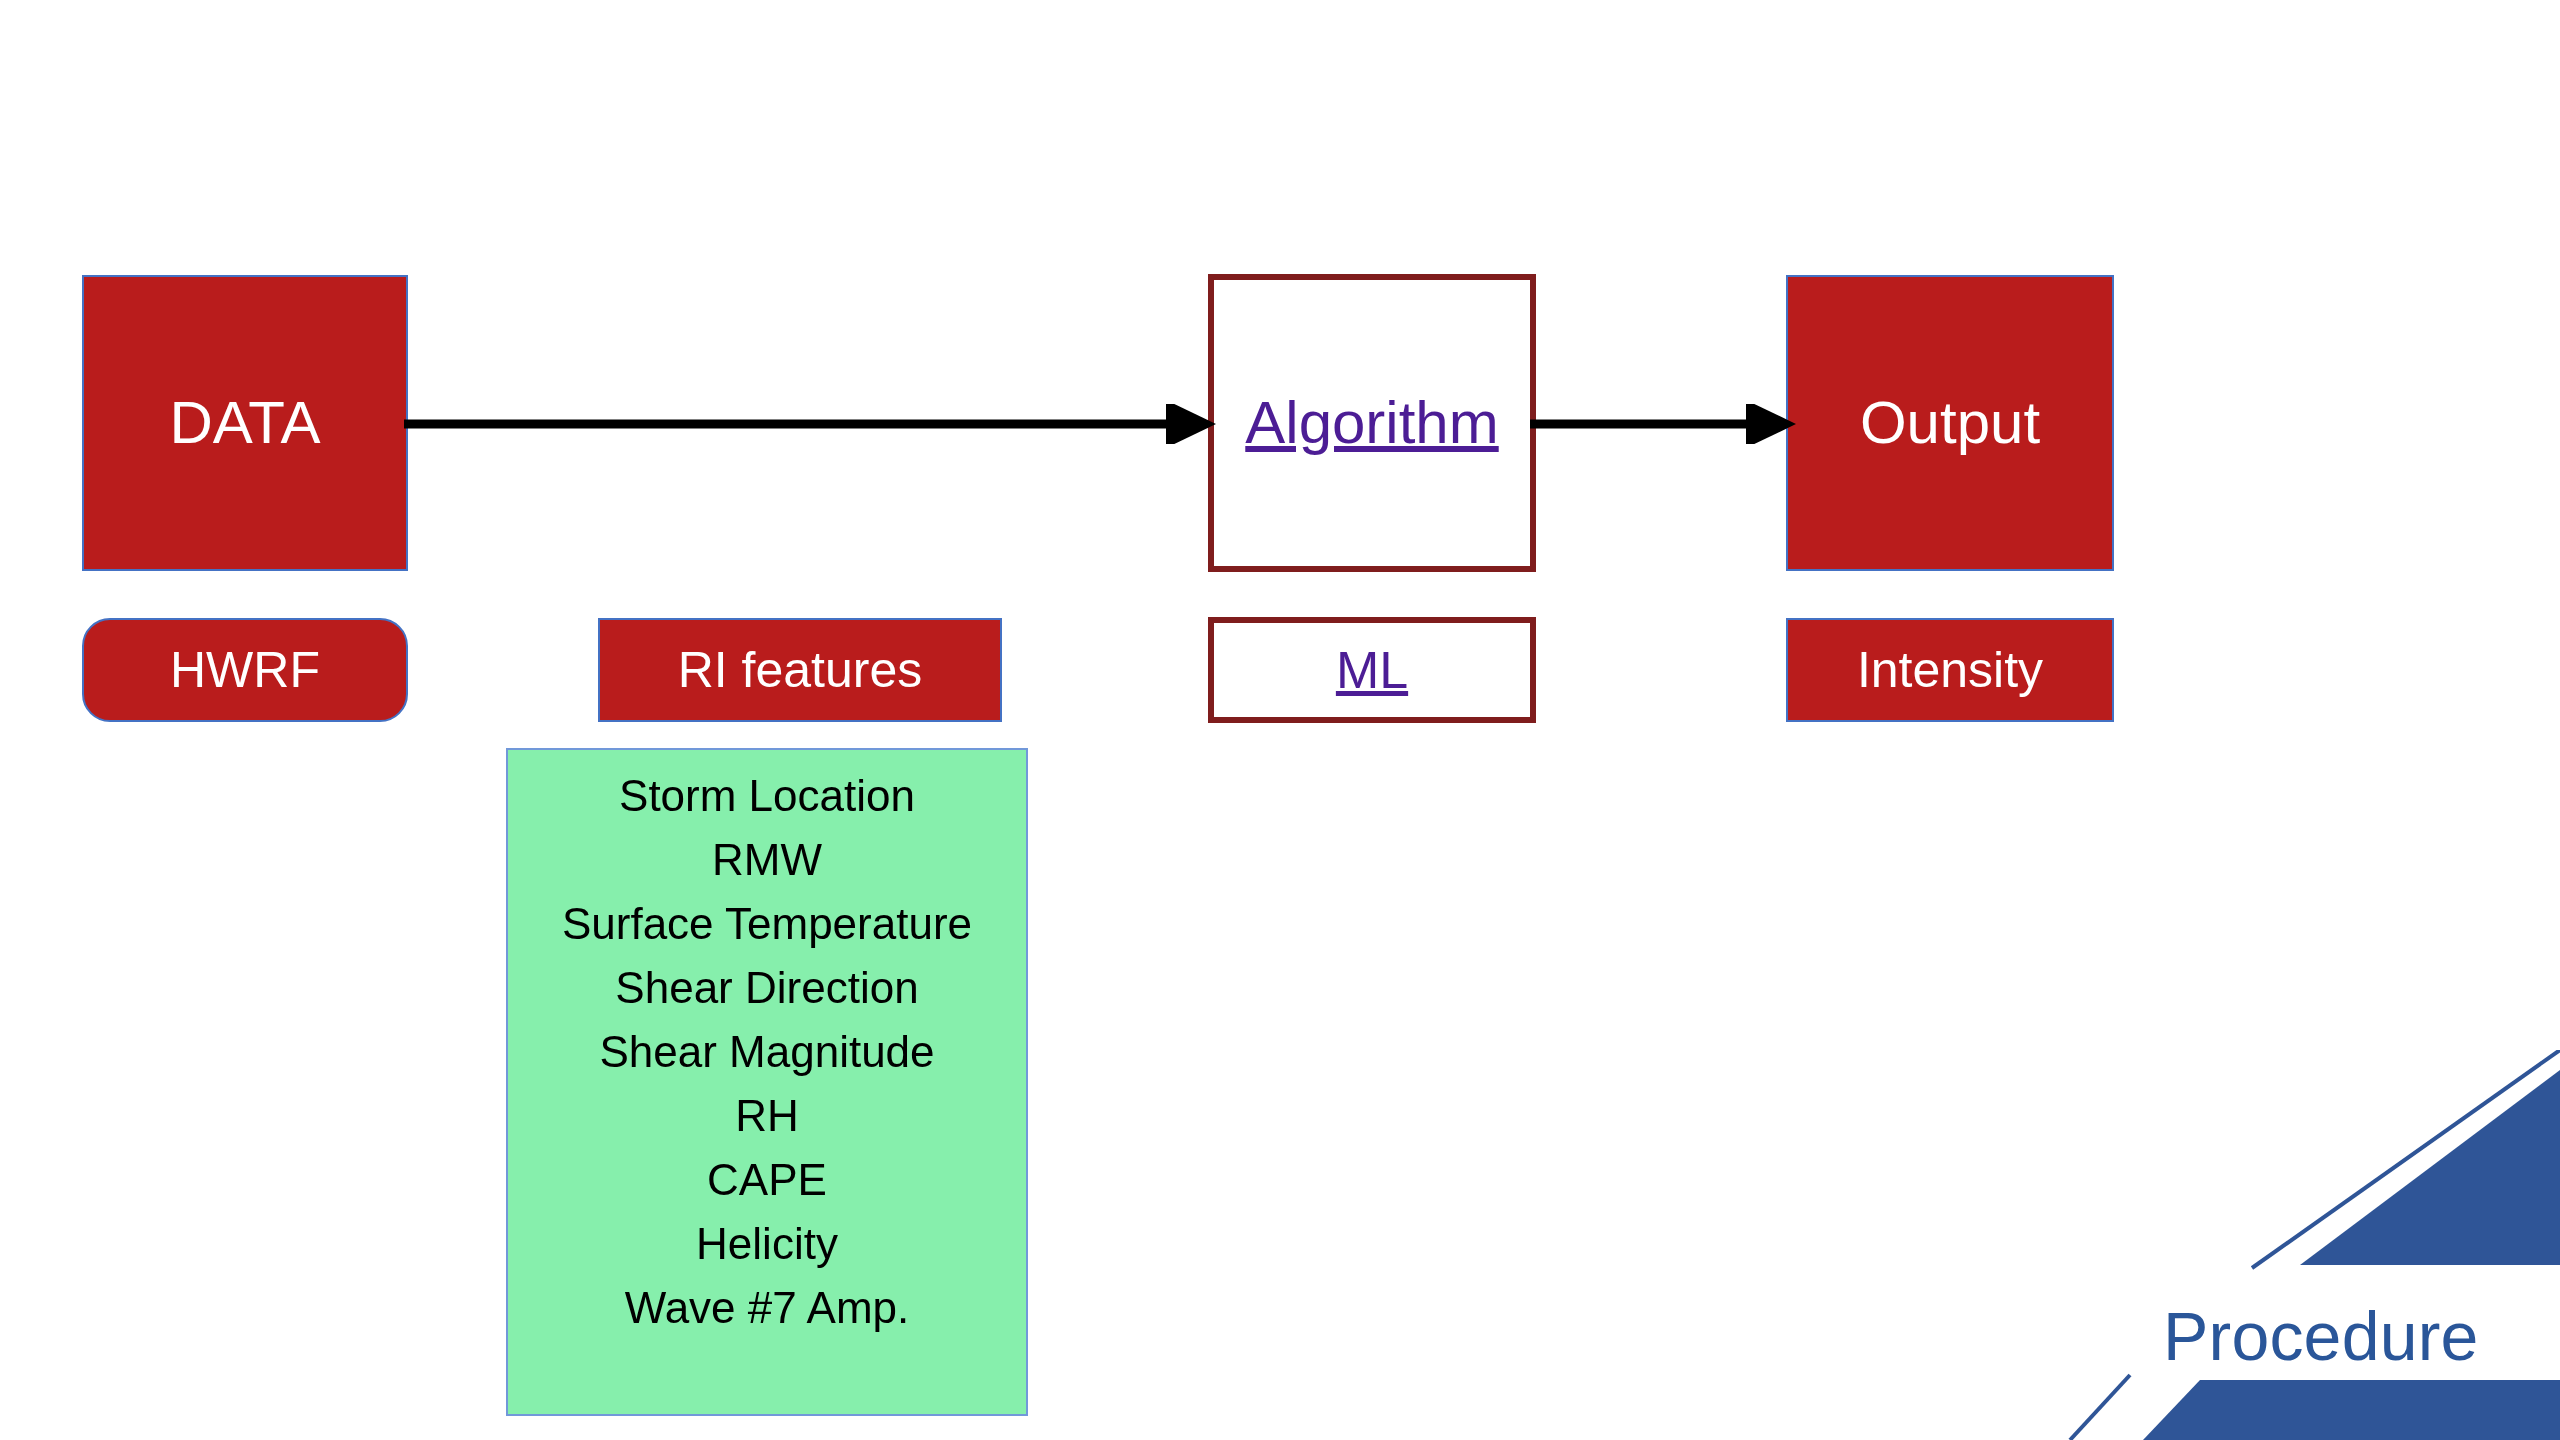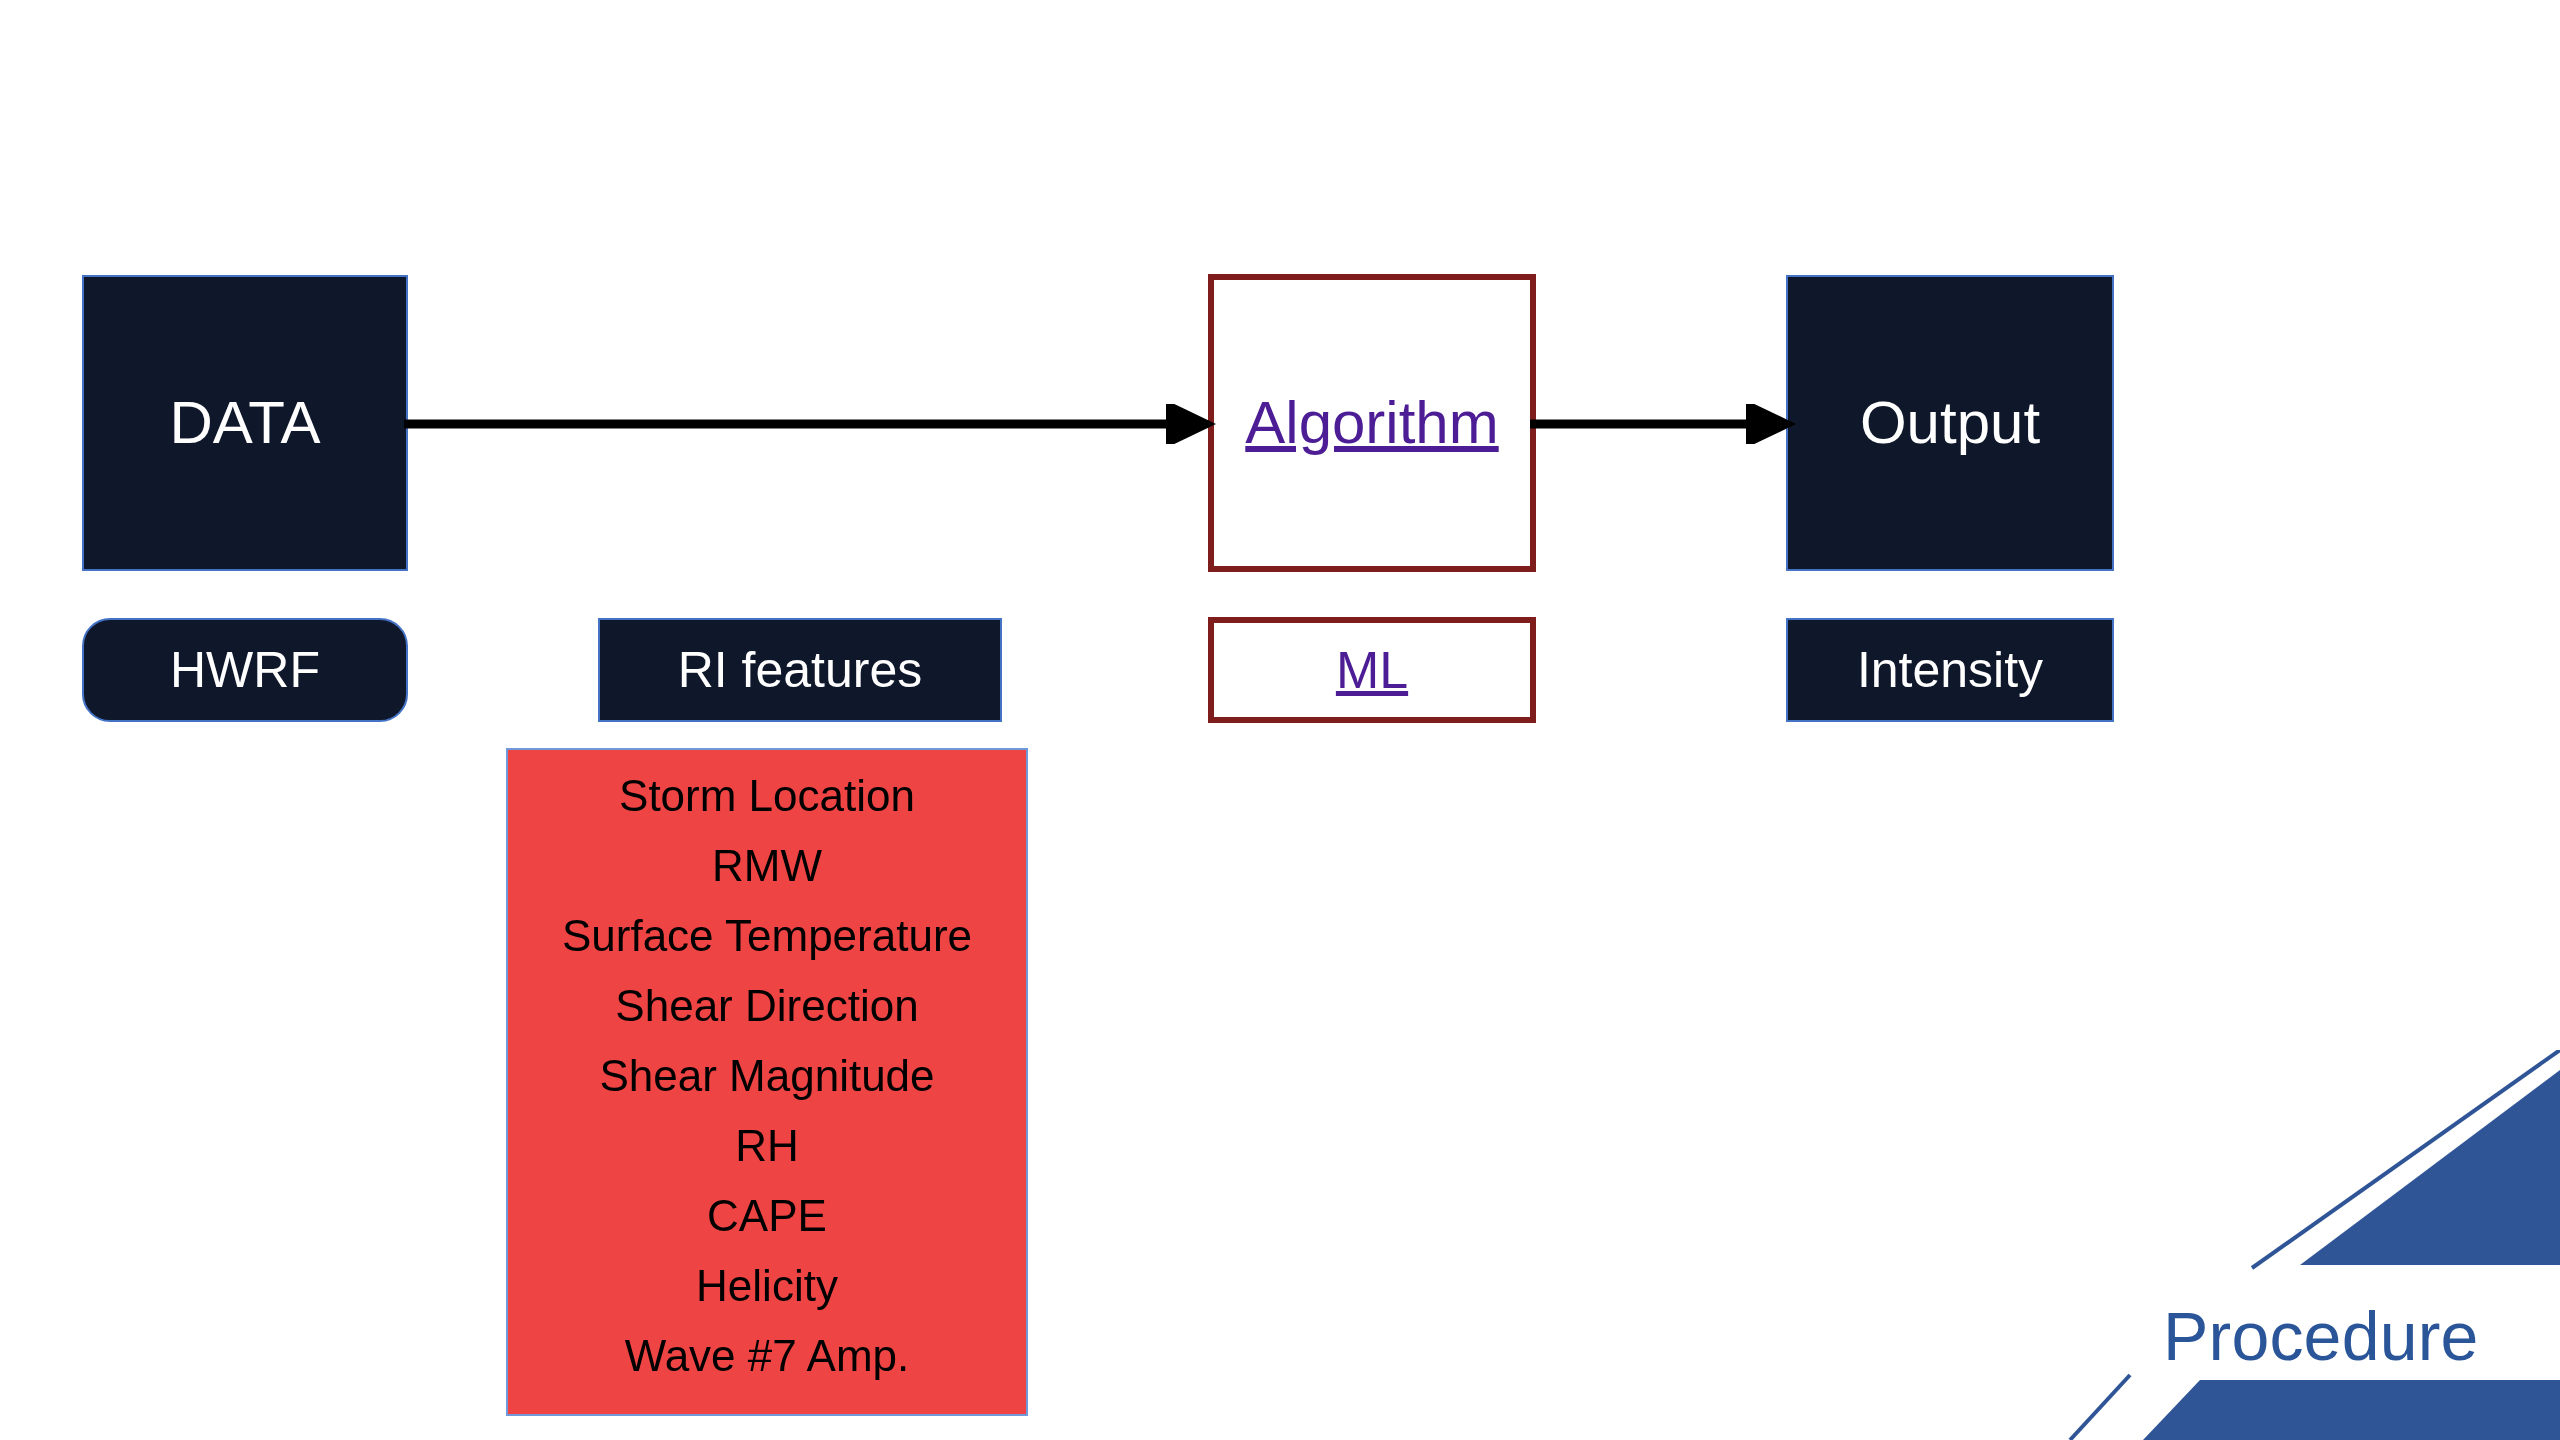--- a/index.html
+++ b/index.html
@@ -28,21 +28,21 @@
     position: absolute;
     box-sizing: border-box;
     display: flex;
     align-items: center;
     justify-content: center;
     text-align: center;
     line-height: 1.08;
   }
 
   .node-fill-blue {
-    background: #0f172a;
+    background: #b91c1c;
     border: 2px solid #4472C4;
     color: #ffffff;
   }
 
   .node-outline-green {
     background: #ffffff;
     border: 6px solid #7f1d1d;
     color: #4c1d95;
     text-decoration: underline;
   }
@@ -80,28 +80,27 @@
   }
 
   
   .feature-list {
     position: absolute;
     box-sizing: border-box;
     left: 506px;
     top: 748px;
     width: 522px;
     height: 668px;
-    background: #ef4444;
+    background: #86efac;
     border: 2px solid #7198D9;
     display: flex;
     flex-direction: column;
     align-items: center;
     justify-content: flex-start;
     padding-top: 14px;
-    gap: 6px;
   }
   .feature-item {
     font-size: 44px;
     line-height: 64px;
     color: #000000;
     text-align: center;
     white-space: nowrap;
   }
 
   

